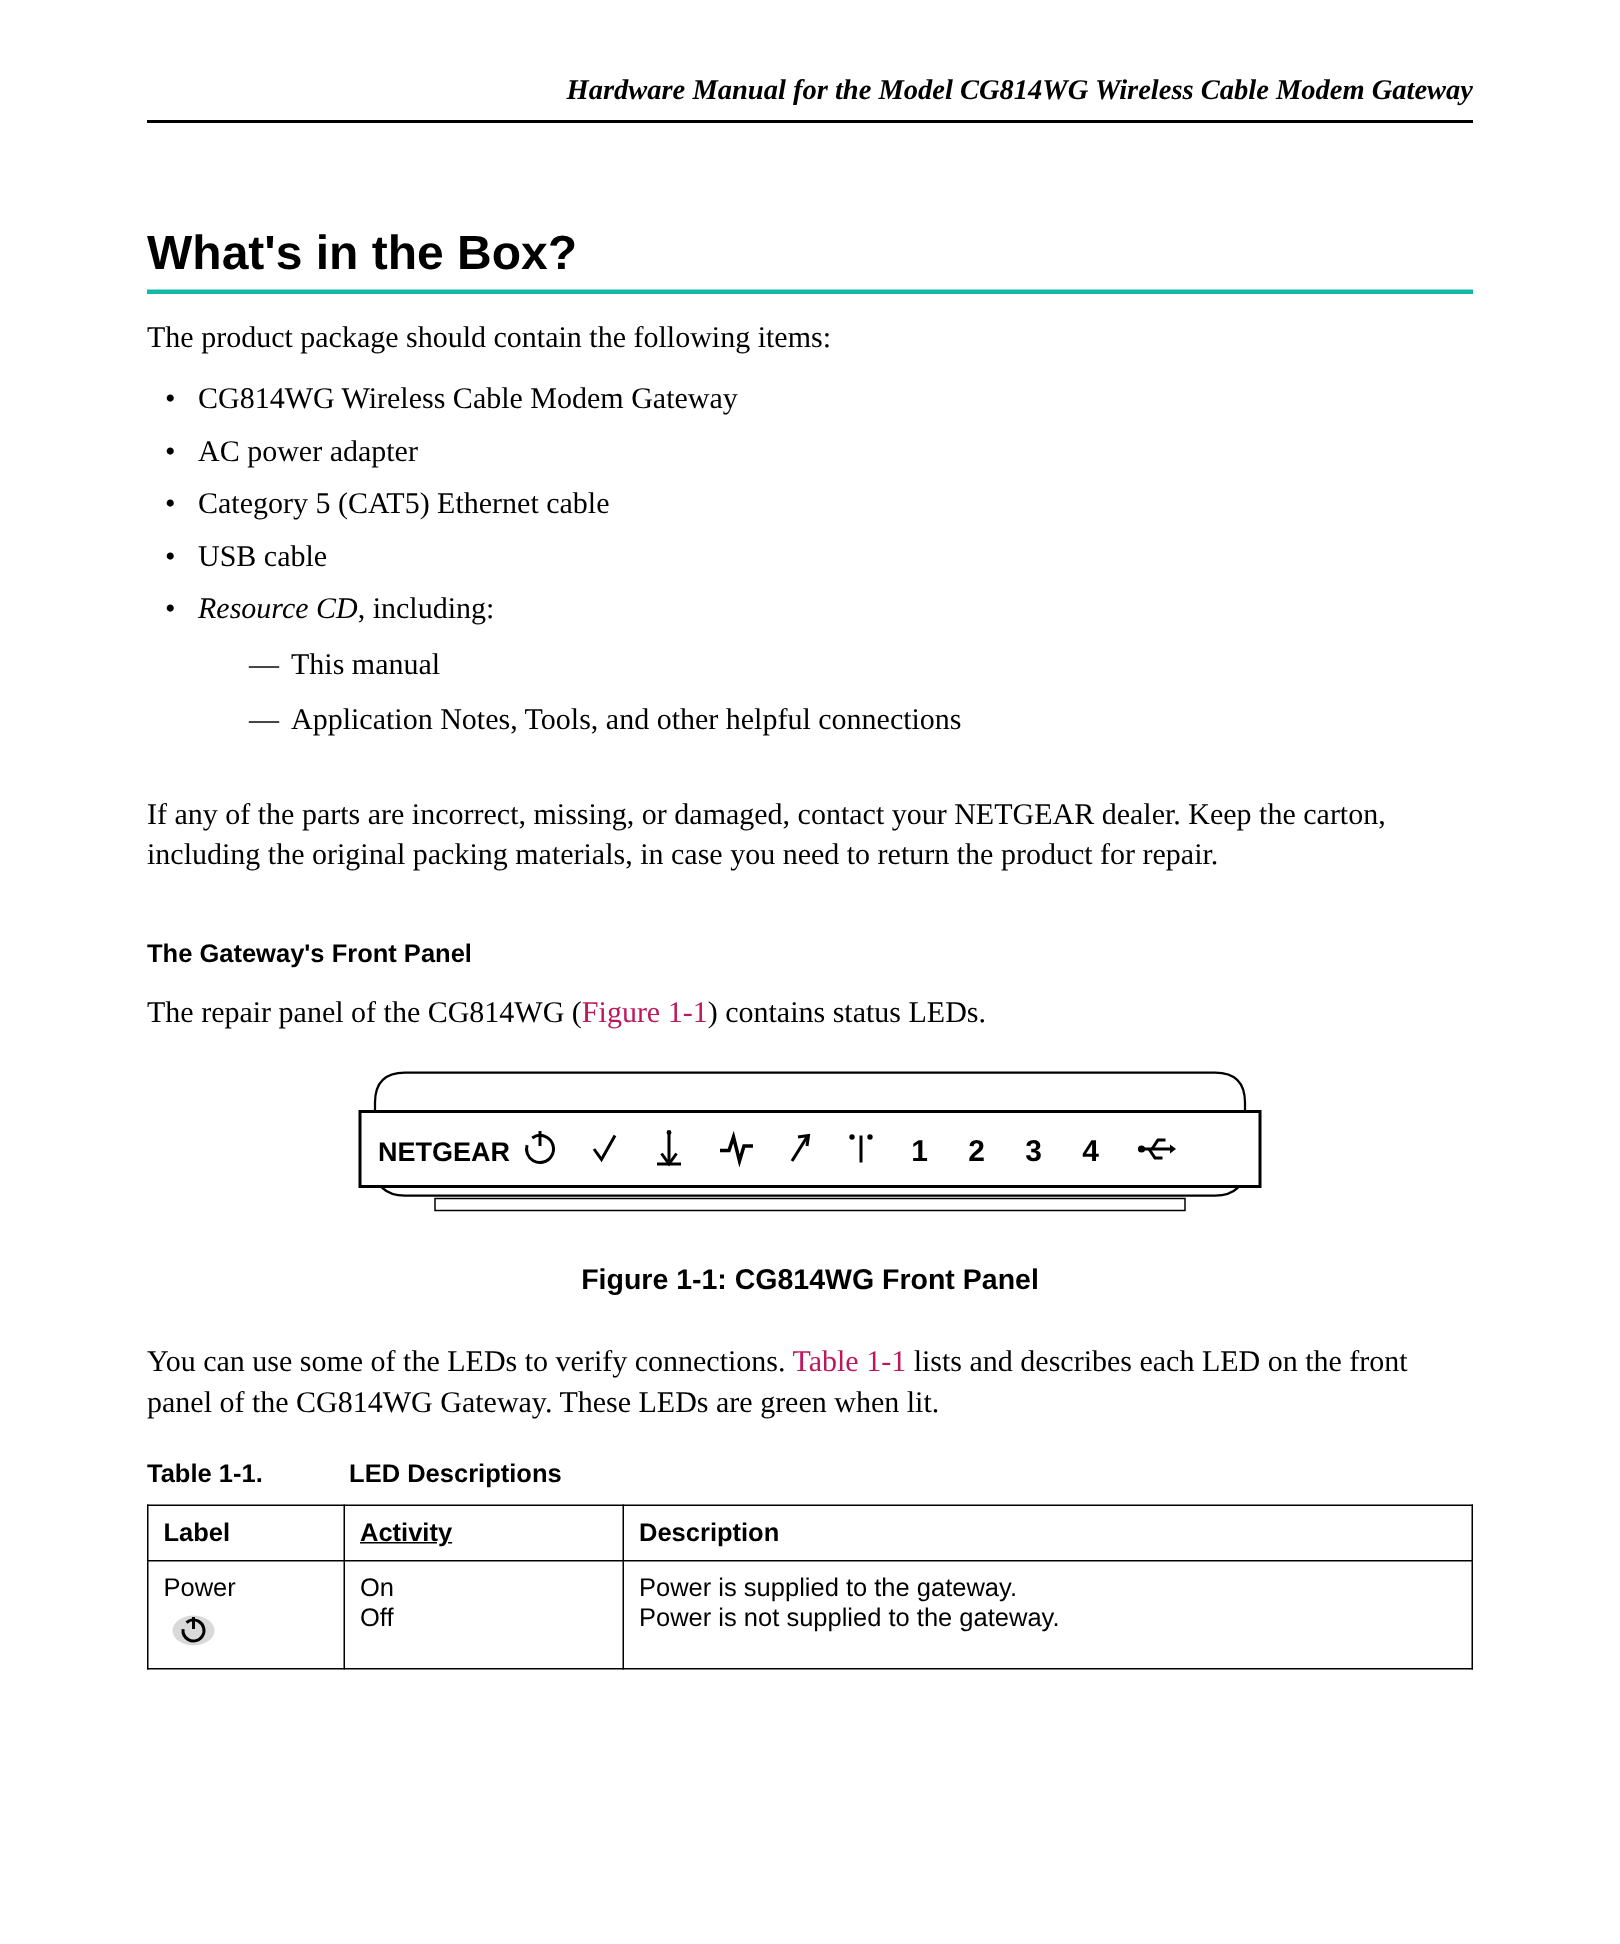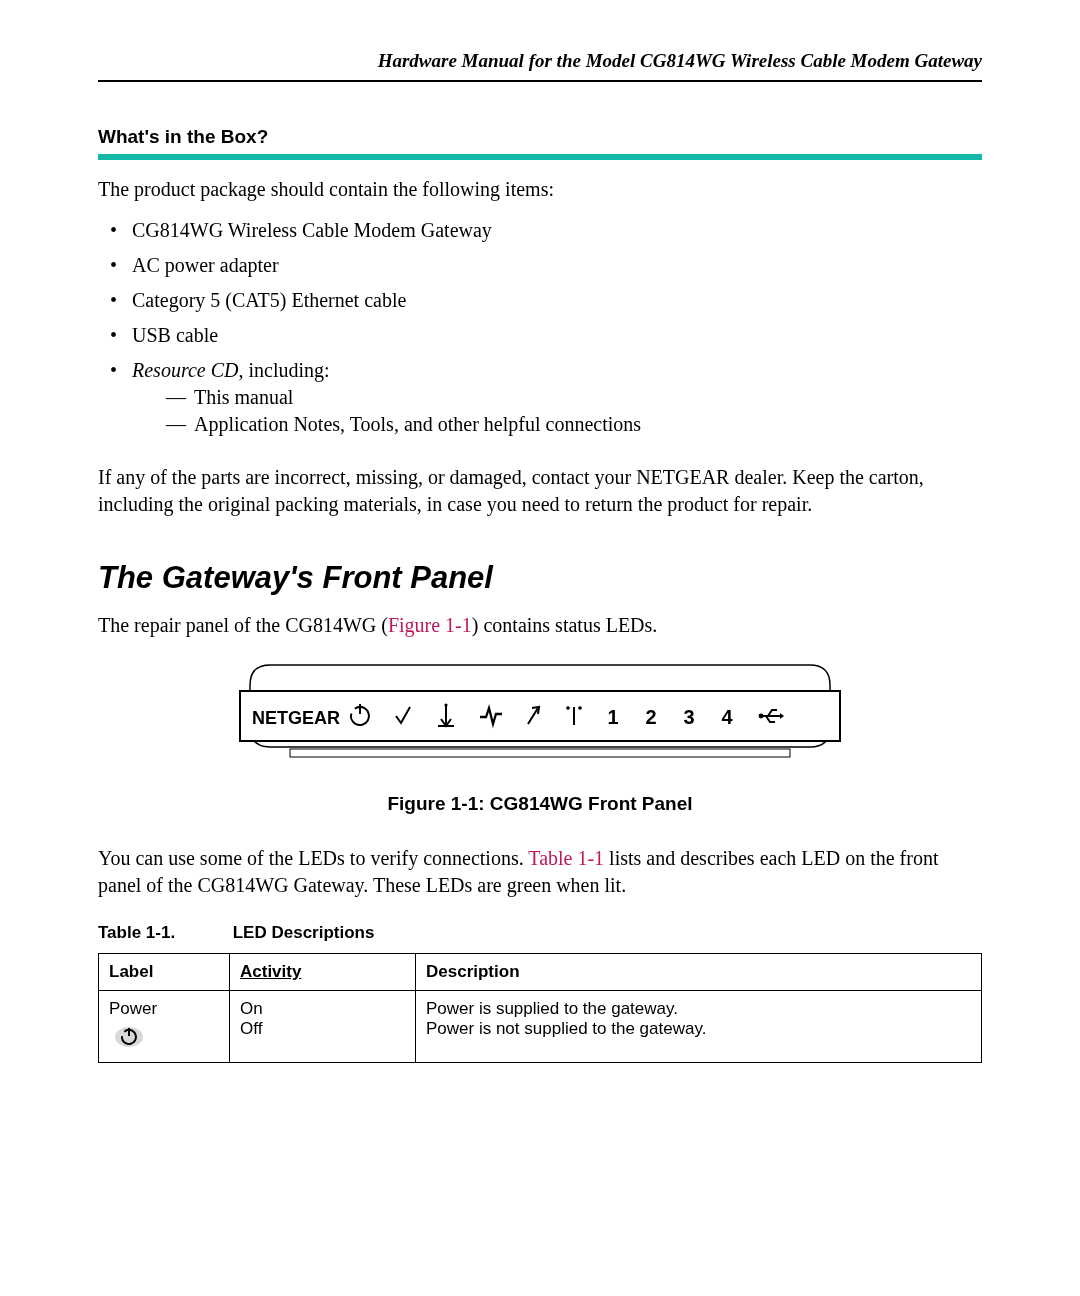--- a/index.html
+++ b/index.html
@@ -19,64 +19,63 @@
     position: relative;
   }
   .running-header {
     font-style: italic;
     font-weight: bold;
     text-align: right;
     font-family: "Times New Roman", serif;
     font-size: 19px;
     border-bottom: 2px solid #000;
     padding-bottom: 8px;
-    margin-bottom: 44px;
+    margin-bottom: 68px;
   }
   h1.section-title {
     font-family: Arial, Helvetica, sans-serif;
     font-weight: bold;
-    font-size: 19px;
+    font-size: 32px;
     margin: 0 0 6px 0;
     padding-bottom: 6px;
-    border-bottom: 6px solid #14b8a6;
+    border-bottom: 3px solid #14b8a6;
   }
   p { margin: 0 0 14px 0; line-height: 1.35; }
   .intro-gap { margin-top: 16px; }
   ul.bullets, ul.subitems { list-style: none; margin: 0; padding: 0; }
   ul.bullets > li {
     position: relative;
     padding-left: 34px;
     margin: 8px 0;
     line-height: 1.35;
   }
   ul.bullets > li::before {
     content: "•";
     position: absolute;
     left: 12px;
     top: 0;
   }
   ul.subitems > li {
     position: relative;
     padding-left: 62px;
-    margin: 0 0;
+    margin: 10px 0;
   }
   ul.subitems > li::before {
     content: "—";
     position: absolute;
     left: 34px;
     top: 0;
   }
   .italic { font-style: italic; }
   .blue-link { color: #be185d; }
   h2.sub-title {
     font-family: Arial, Helvetica, sans-serif;
     font-weight: bold;
-    font-size: 31px;
+    font-size: 17px;
     margin: 42px 0 16px 0;
-    font-style: italic;
   }
   .figure-wrap { text-align: center; margin: 22px 0 12px 0; }
   .panel-svg { display: block; margin: 0 auto; }
   .caption {
     font-family: Arial, Helvetica, sans-serif;
     font-weight: bold;
     font-size: 19px;
     text-align: center;
     margin: 32px 0 30px 0;
   }
@@ -131,21 +130,21 @@
     <li>USB cable</li>
     <li>
       <span class="italic">Resource CD</span><span>, including:</span>
       <ul class="subitems">
         <li>This manual</li>
         <li>Application Notes, Tools, and other helpful connections</li>
       </ul>
     </li>
   </ul>
 
-  <p style="margin-top:26px">If any of the parts are incorrect, missing, or damaged, contact your NETGEAR dealer. Keep the carton, including the original packing materials, in case you need to return the product for repair.</p>
+  <p style="margin-top:36px">If any of the parts are incorrect, missing, or damaged, contact your NETGEAR dealer. Keep the carton, including the original packing materials, in case you need to return the product for repair.</p>
 
   <h2 class="sub-title">The Gateway's Front Panel</h2>
 
   <p>
     <span>The repair panel of the CG814WG (</span><span class="blue-link">Figure 1-1</span><span>) contains status LEDs.</span>
   </p>
 
   <div class="figure-wrap">
     <svg class="panel-svg" width="620" height="100" viewBox="0 0 620 100">
       <path d="M40 4 Q20 4 20 24 L20 66 Q20 86 40 86 L580 86 Q600 86 600 66 L600 24 Q600 4 580 4 Z" fill="#fff" stroke="#000" stroke-width="1.5"></path>

